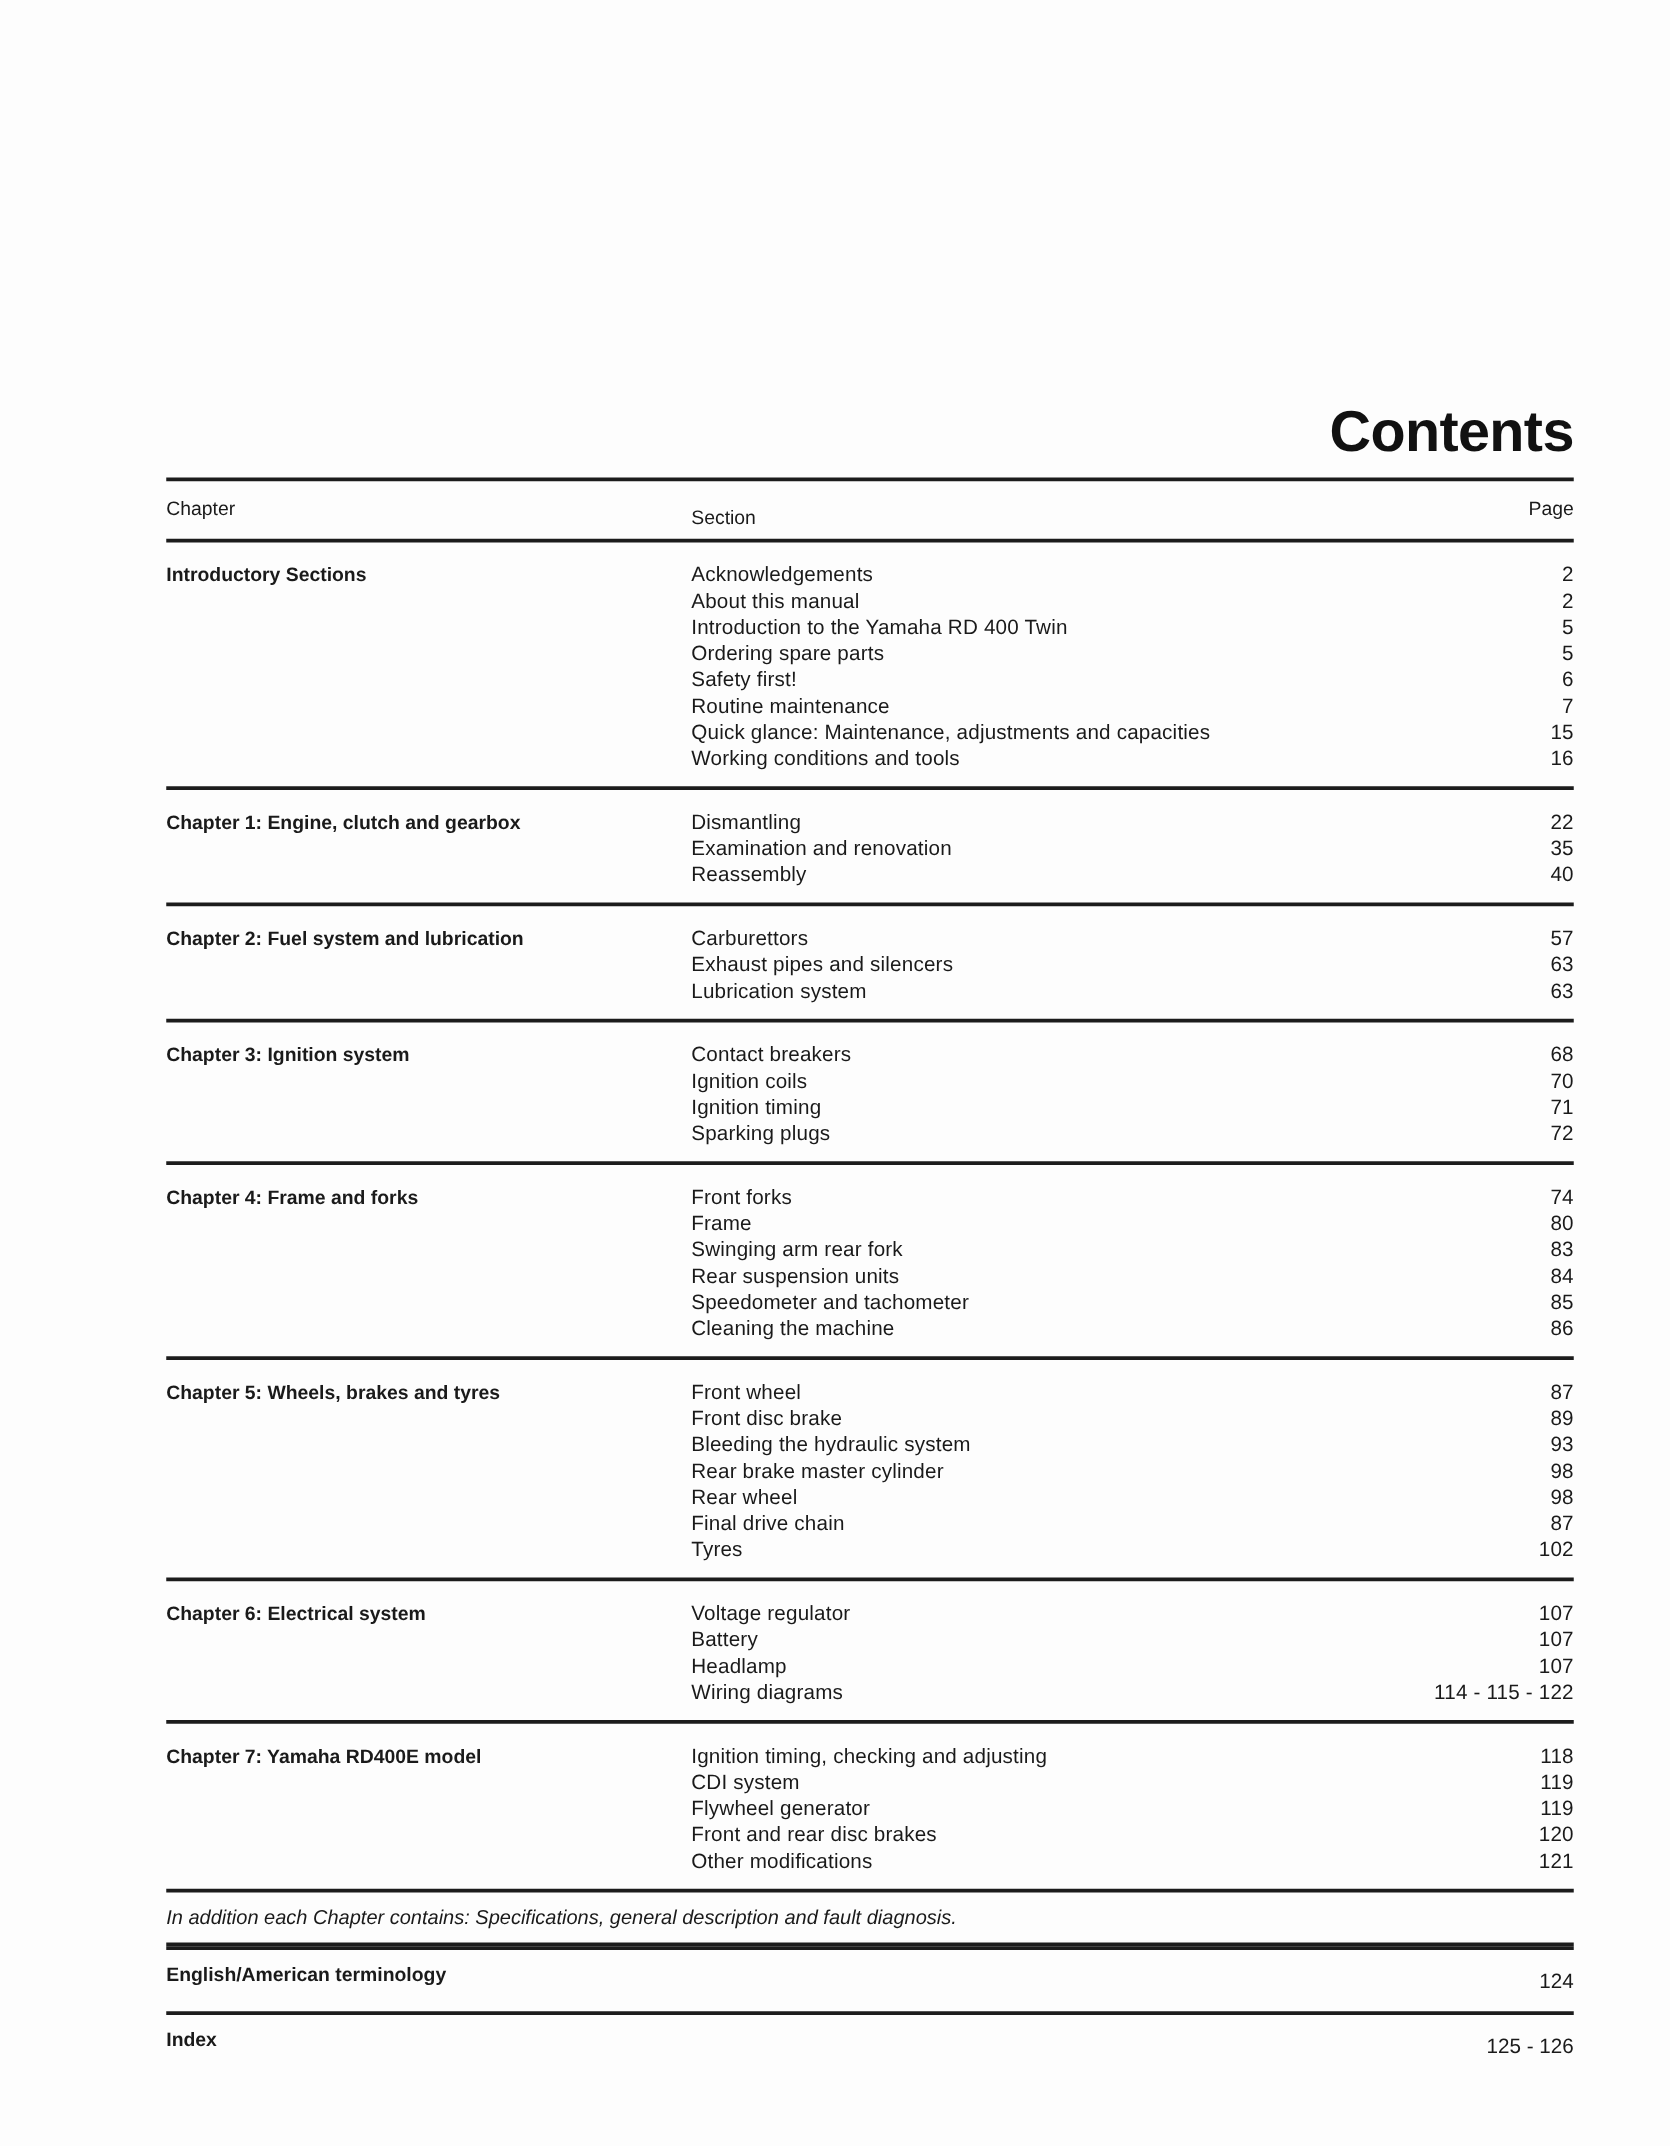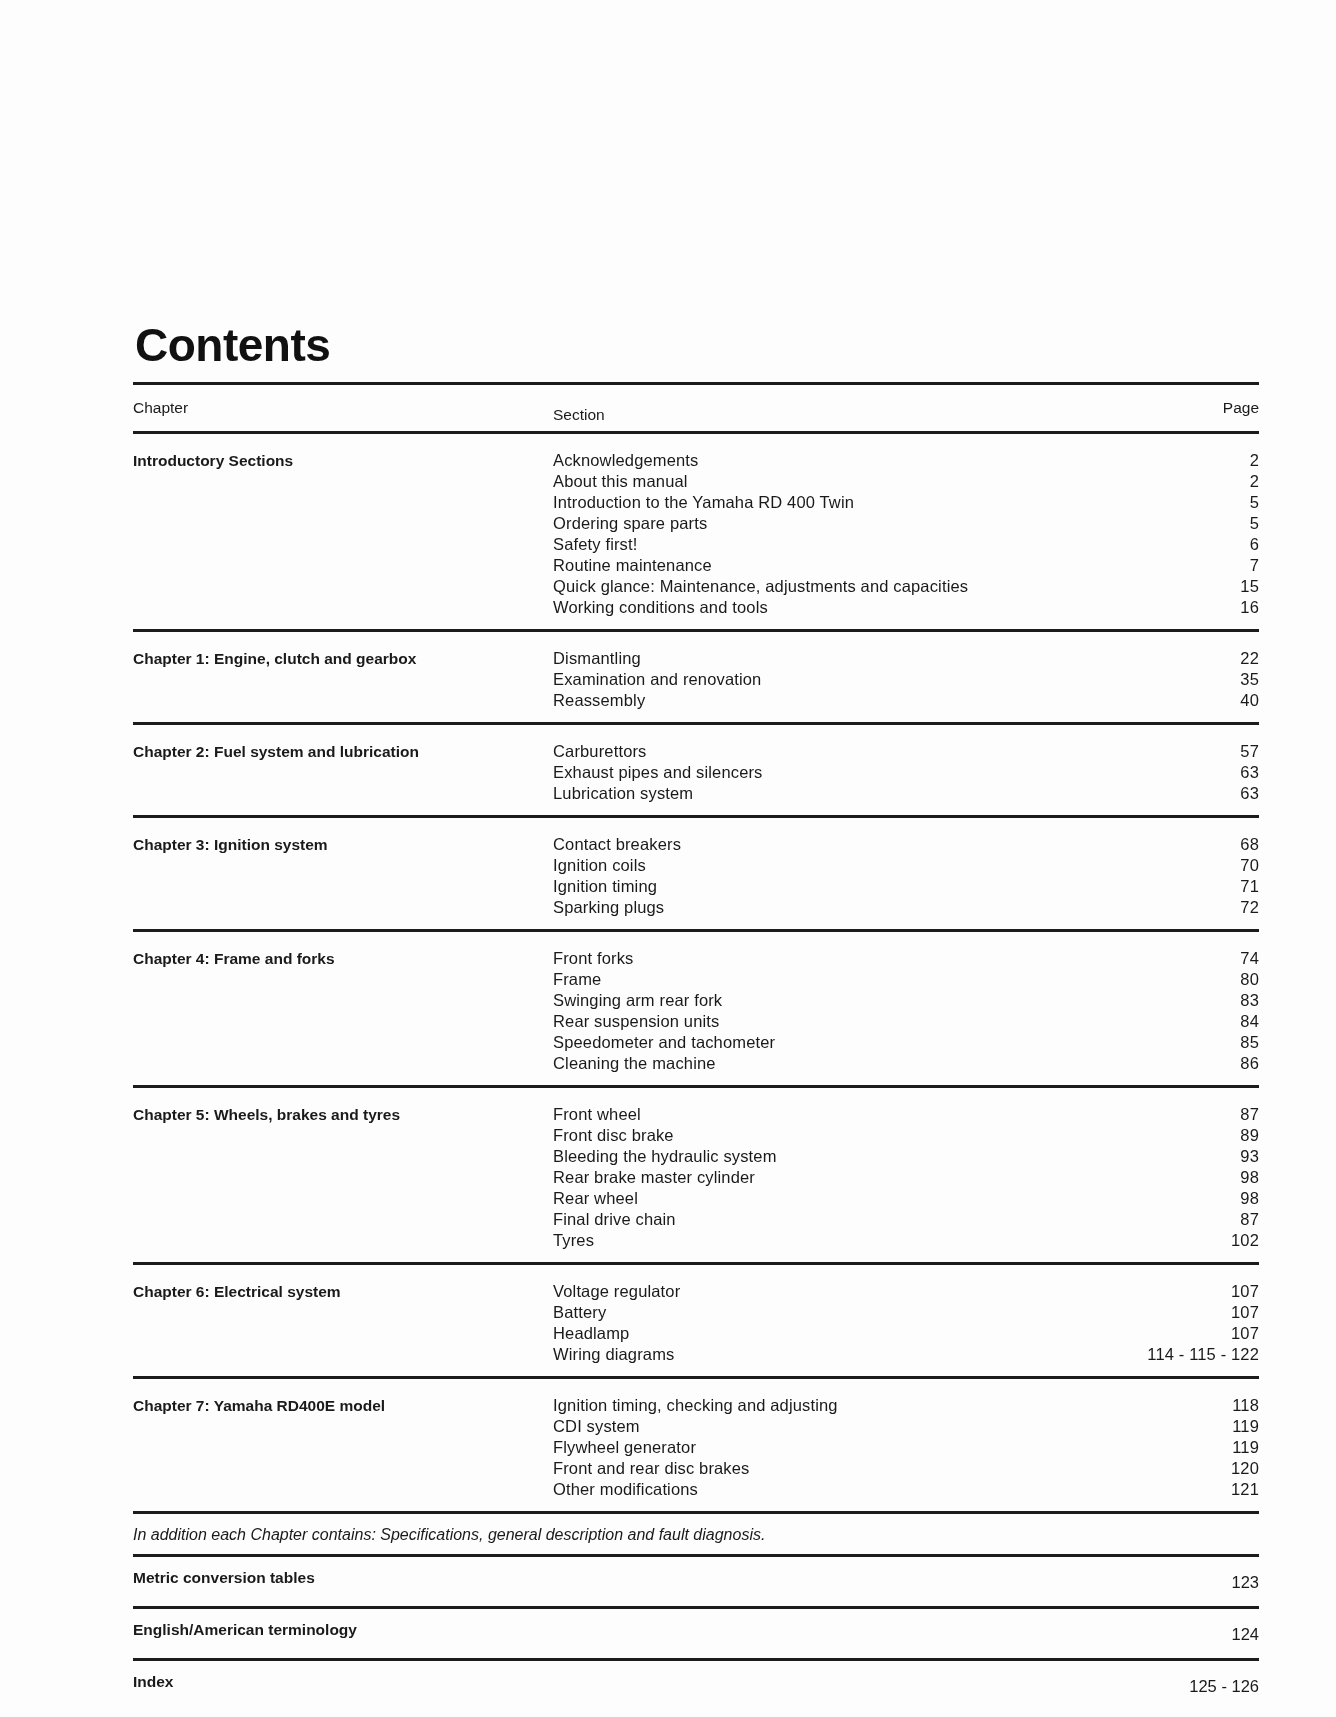--- a/index.html
+++ b/index.html
@@ -4,21 +4,21 @@
 <style>
   html, body { margin: 0; padding: 0; }
   body {
     width: 1336px; height: 1717px; background: #fdfdfd; position: relative;
     font-family: "Liberation Sans", "DejaVu Sans", sans-serif; color: #1a1a1a;
     overflow: hidden;
   }
   .page { position: absolute; left: 133px; top: 322px; width: 1126px; }
   .title {
     font-weight: bold; font-size: 46px; letter-spacing: -0.5px; line-height: 1;
-    margin: 0 0 14px 2px; color: #111;
+    margin: 0 0 14px 2px; color: #111; text-align: right;
   }
   .rule { height: 3px; background: #1c1c1c; width: 100%; }
   .hdr { display: flex; align-items: center; height: 46px; font-weight: normal; font-size: 15.5px; }
   .c1 { width: 420px; flex: none; }
   .c2 { flex: 1; margin-top: 13px; }
   .c3 { width: 160px; flex: none; text-align: right; }
   .group { display: flex; padding: 16px 0 11px 0; }
   .group .chap { width: 420px; flex: none; font-weight: bold; font-size: 15.5px; line-height: 21px; }
   .group .rows { flex: 1; }
   .row { display: flex; font-size: 16.5px; line-height: 21px; letter-spacing: 0.15px; gap: 27px; }
@@ -247,24 +247,20 @@
             <span class="sec">Other modifications</span>
             <span class="pg">121</span>
           </div>
         </div>
       </div>
       <div class="rule"></div>
     </div>
   <div class="note">In addition each Chapter contains: Specifications, general description and fault diagnosis.</div>
   <div class="rule"></div>
   <div id="extras">
-      <div class="misc">
-        <span class="lbl">Metric conversion tables</span>
-        <span class="pg">123</span>
-      </div>
       <div class="rule"></div>
       <div class="misc">
         <span class="lbl">English/American terminology</span>
         <span class="pg">124</span>
       </div>
       <div class="rule"></div>
       <div class="misc">
         <span class="lbl">Index</span>
         <span class="pg">125 - 126</span>
       </div>

